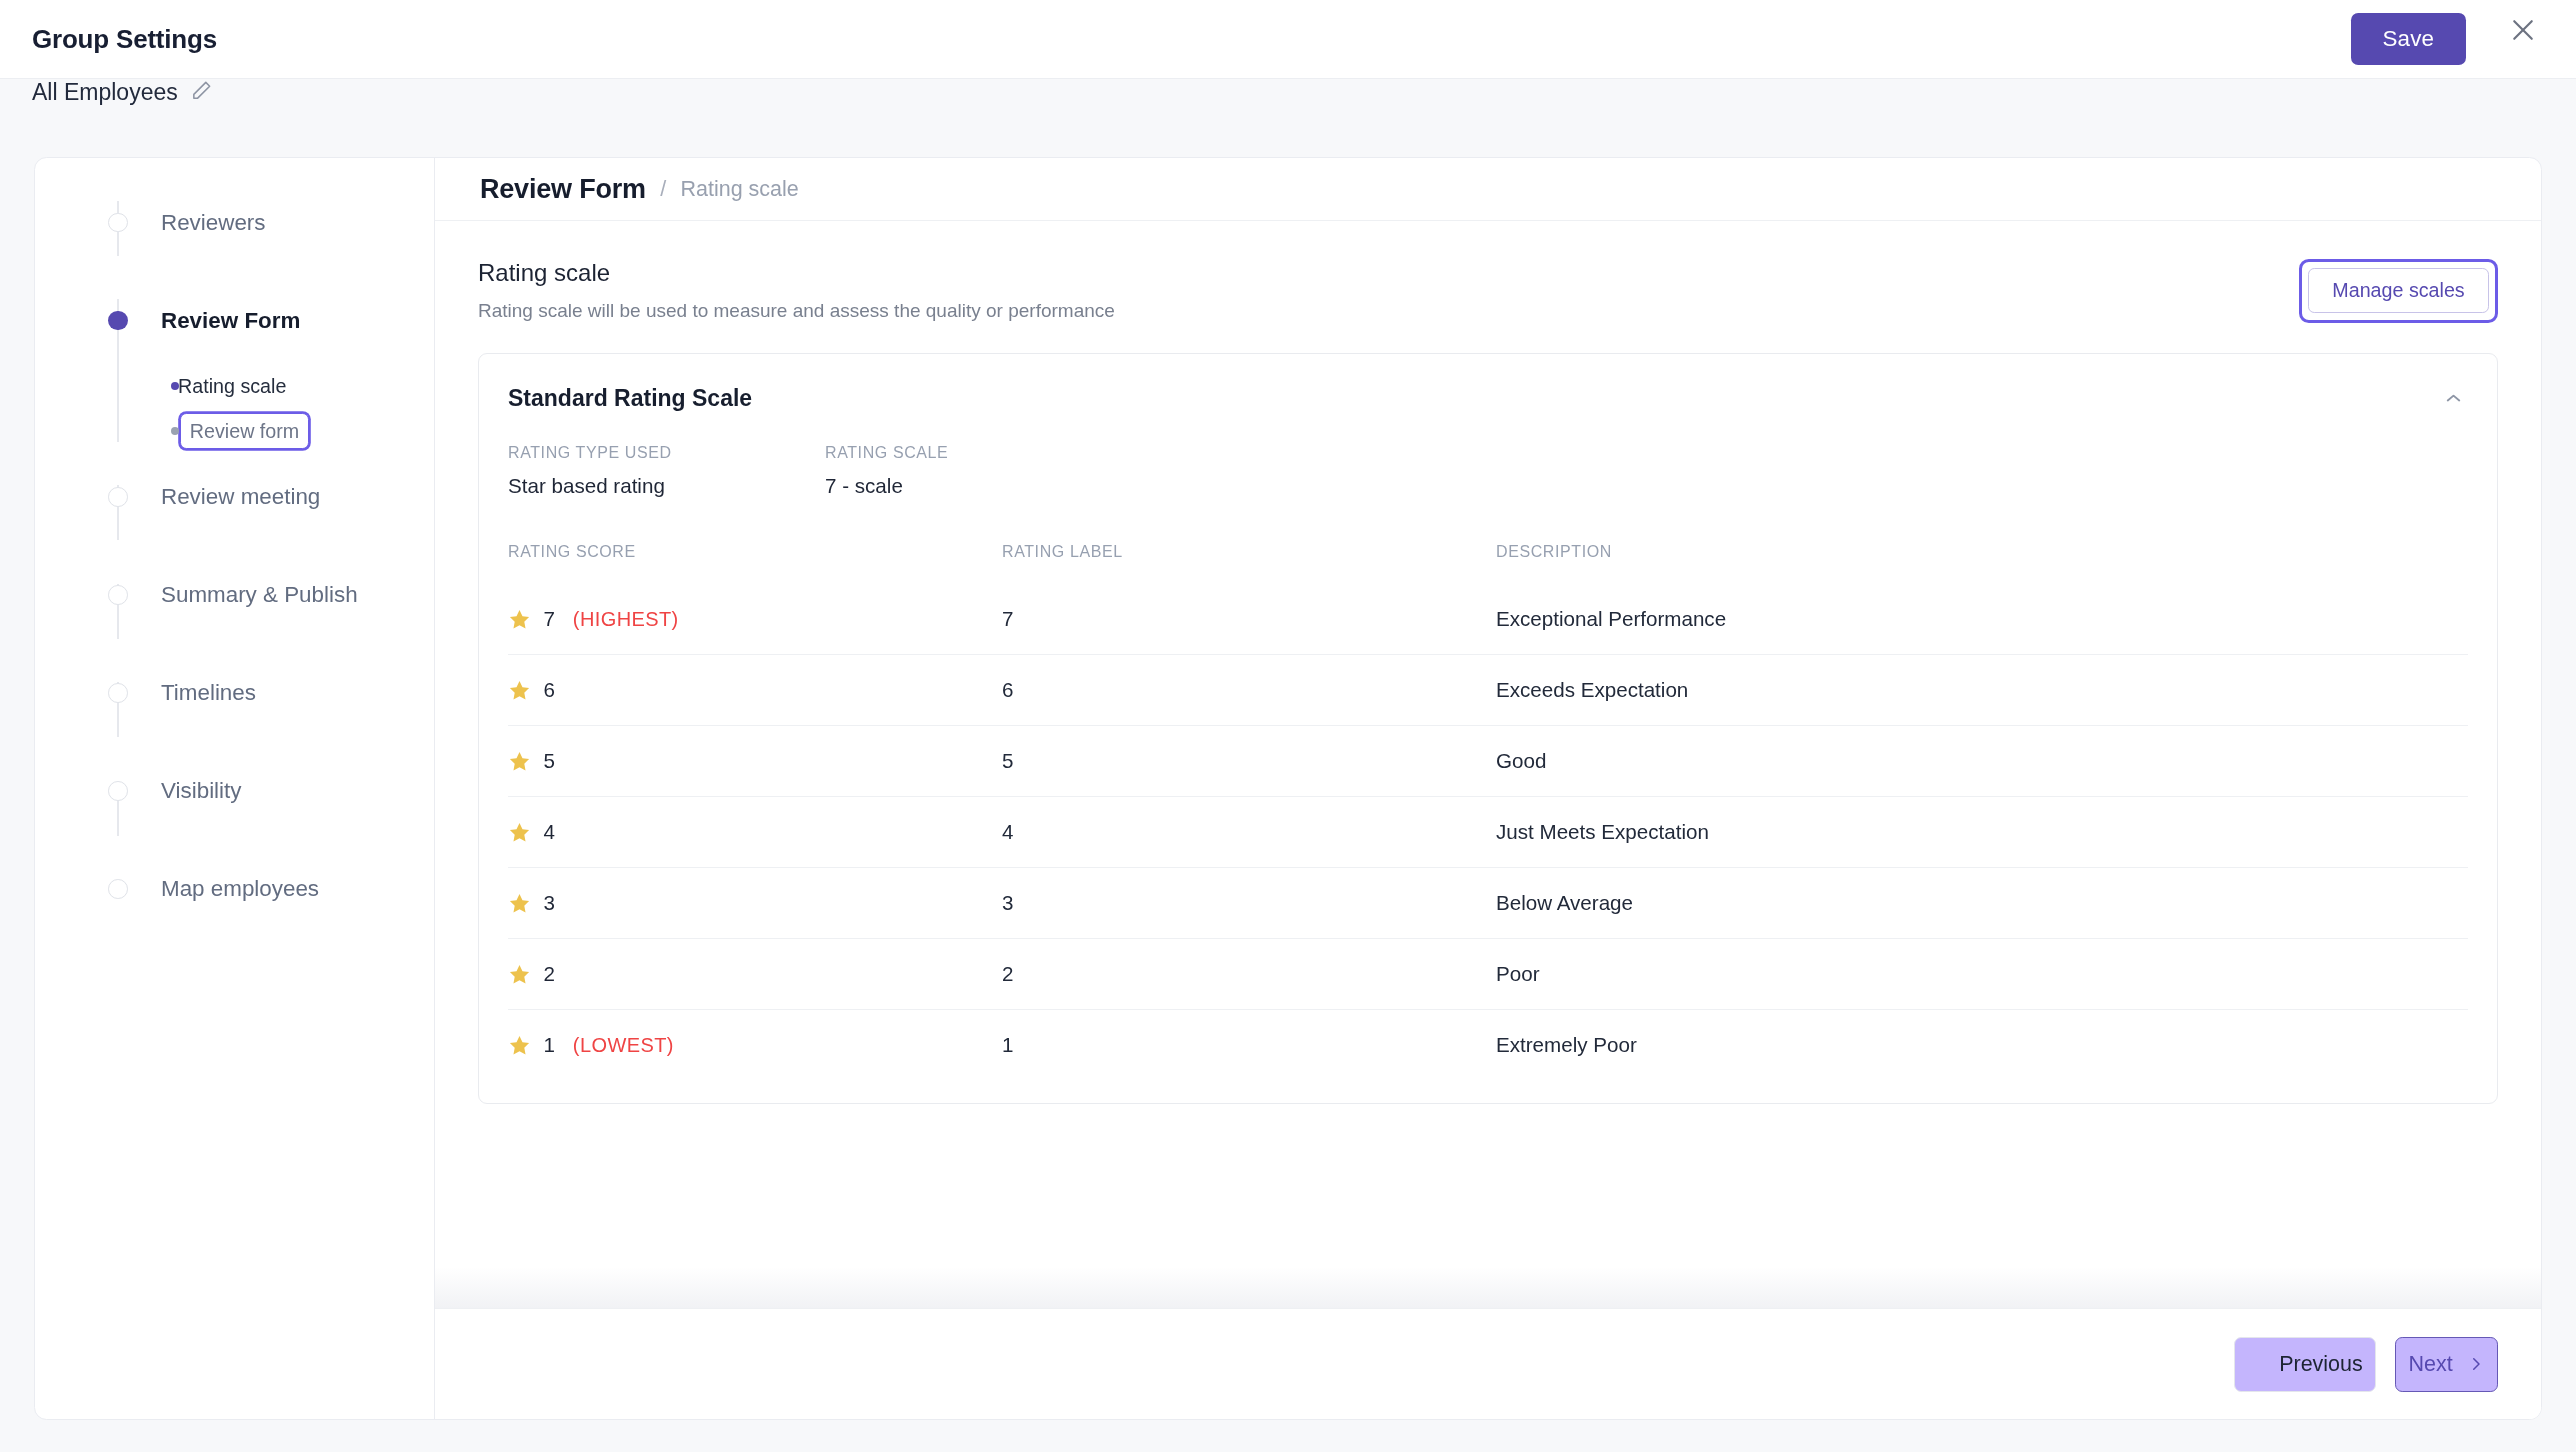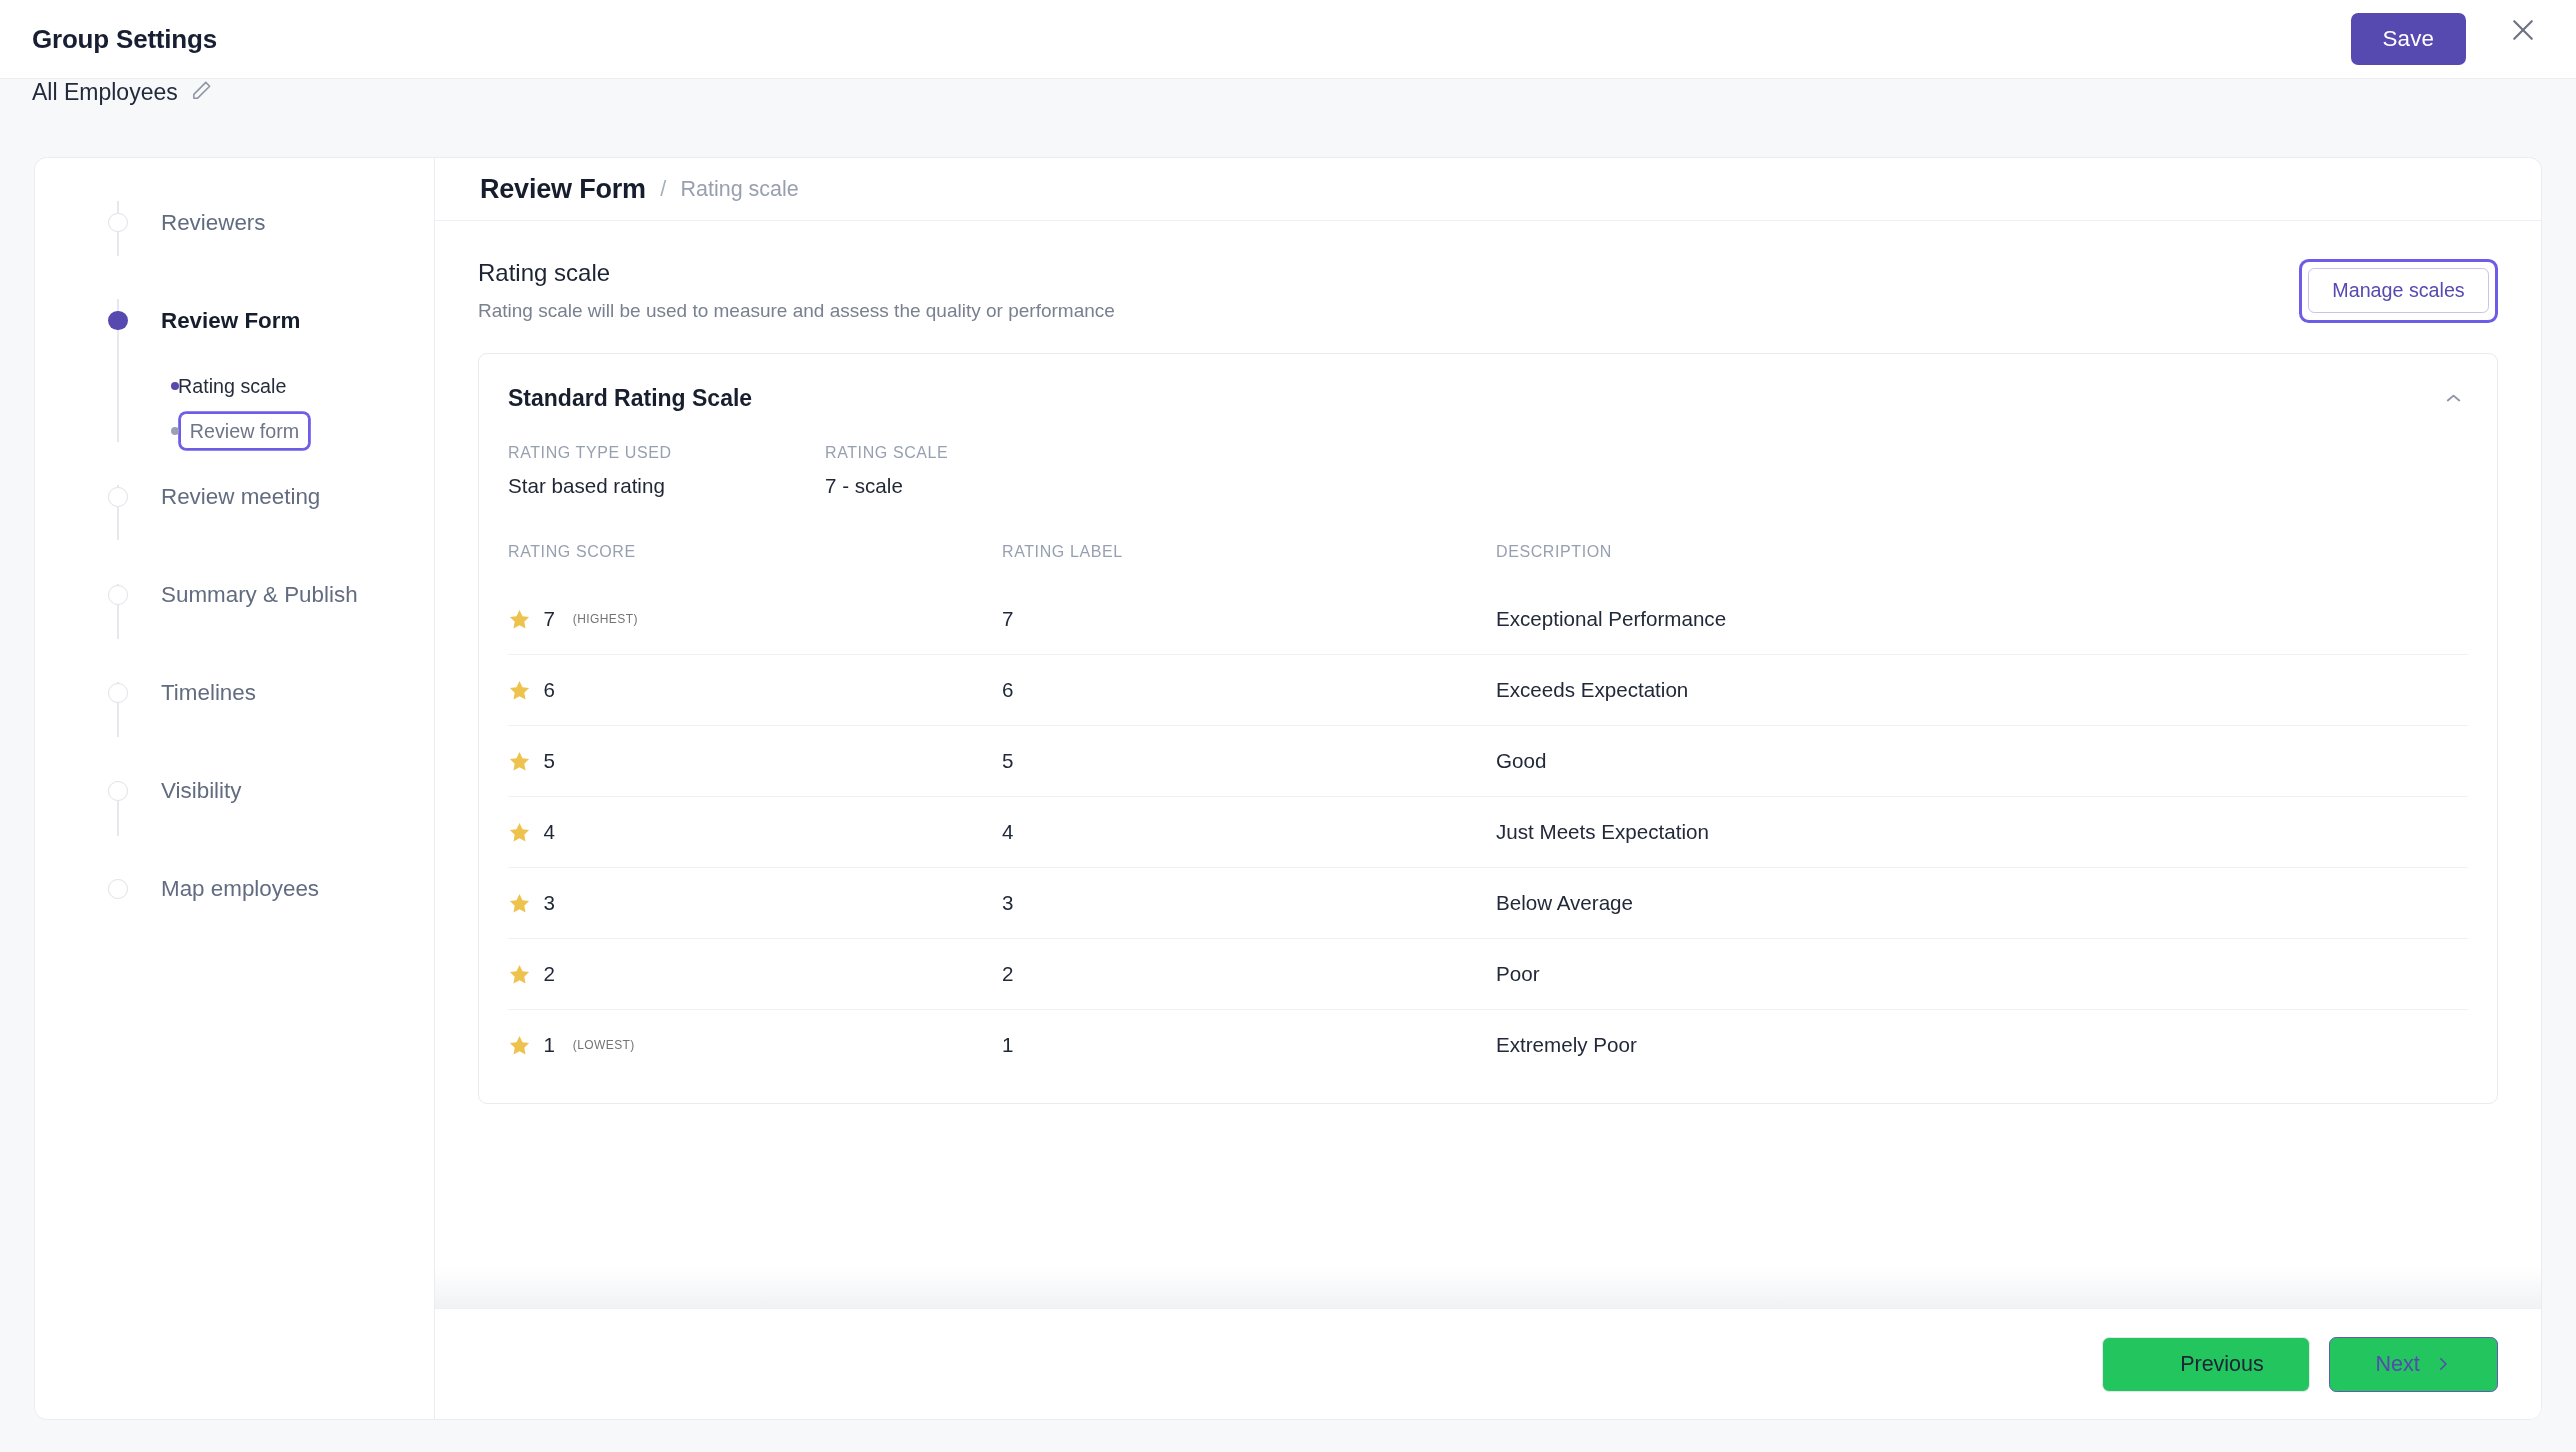--- a/index.html
+++ b/index.html
@@ -265,22 +265,22 @@
     color: #222a3a;
     vertical-align: middle;
   }
   table.rating-table tr:first-child td { border-top: none; }
   .col-score { width: 494px; }
   .col-label { width: 494px; }
   .score-cell { display: flex; align-items: center; gap: 12.5px; }
   .star-icon { width: 23px; height: 23px; display: block; }
   .score-num { font-size: 20.6px; color: #1f2636; }
   .score-tag {
-    font-size: 12px;
-    color: #737373;
+    font-size: 20px;
+    color: #ef4444;
     letter-spacing: 0.4px;
     margin-left: 5.4px;
   }
 
   
   .footer {
     height: 111px;
     border-top: 0.9px solid #eef0f3;
     display: flex;
     align-items: center;
@@ -295,25 +295,25 @@
     bottom: 111px;
     height: 41px;
     background: linear-gradient(to bottom, rgba(255,255,255,0), #f1f2f5);
     pointer-events: none;
   }
   .nav-btn {
     height: 55px;
     border-radius: 7.2px;
     font-size: 21.5px;
     font-family: "Liberation Sans", sans-serif;
-    background: #22c55e;
+    background: #c4b5fd;
     display: flex;
     align-items: center;
     gap: 14.3px;
-    padding: 0 45px;
+    padding: 0 12px;
     cursor: pointer;
   }
   .prev-btn { border: 0.9px solid #e4e6ec; color: #1d2434; }
   .next-btn { border: 0.9px solid #6558b5; color: #5649b0; }
 </style>
 </head>
 <body>
 
 <div class="topbar">
   <div class="topbar-title">Group Settings</div>

